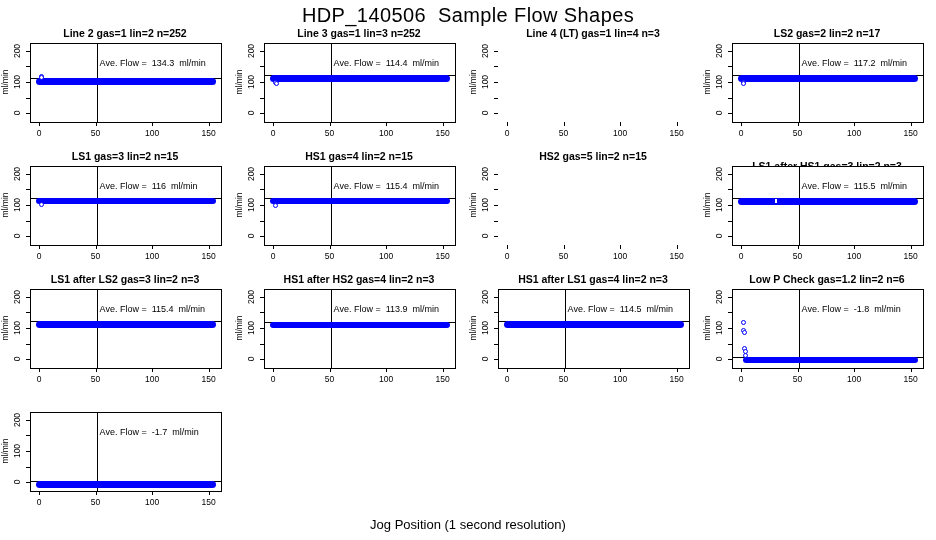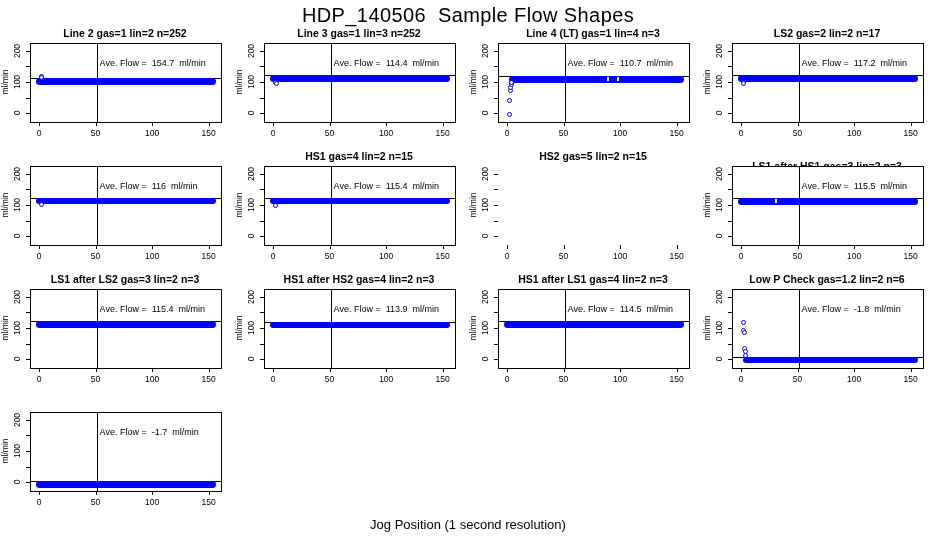--- a/index.html
+++ b/index.html
@@ -46,21 +46,21 @@
   <div class="main-title">HDP_140506  Sample Flow Shapes</div>
   <div id="panels">
       <div class="panel-cell" style="left: 0px; top: 21px; width: 234px; height: 123px;">
         <div class="panel-title" style="left: 30px; top: 6px; width: 190px;">Line 2 gas=1 lin=2 n=252</div>
         <div class="plot-box" style="left: 30px; top: 22px; width: 190px; height: 78px;">
           <div class="vline" style="left: 65.6px; height: 78px;"></div>
           <div class="refline" style="top: 33.7px; width: 190px;"></div>
           <div class="band" style="left: 5px; top: 33.7px; width: 179.9px; height: 6.9px; background: rgb(0, 0, 255);"></div>
           <div class="pt" style="left: 7.5px; top: 29.9px; width: 5px; height: 5px; border: 1.6px solid rgb(0, 0, 255);"></div>
           <div class="pt" style="left: 8.4px; top: 30.9px; width: 5px; height: 5px; border: 1.6px solid rgb(0, 0, 255);"></div>
-          <div class="ave-text" style="left: 68.6px; top: 14px;">Ave. Flow =  154.7  ml/min</div>
+          <div class="ave-text" style="left: 68.6px; top: 14px;">Ave. Flow =  134.3  ml/min</div>
         </div>
         <div class="tick" style="left: 26px; top: 92.2px; width: 4px; height: 1px;"></div>
         <div class="tick" style="left: 26px; top: 76.6px; width: 4px; height: 1px;"></div>
         <div class="tick" style="left: 26px; top: 61px; width: 4px; height: 1px;"></div>
         <div class="tick" style="left: 26px; top: 45.4px; width: 4px; height: 1px;"></div>
         <div class="tick" style="left: 26px; top: 29.8px; width: 4px; height: 1px;"></div>
         <div class="tick-label rot" style="left: 17px; top: 92.2px;">0</div>
         <div class="tick-label rot" style="left: 17px; top: 61px;">100</div>
         <div class="tick-label rot" style="left: 17px; top: 29.8px;">200</div>
         <div class="tick-label rot" style="left: 5px; top: 61px;">ml/min</div>
@@ -96,34 +96,20 @@
         <div class="tick-label ctr" style="left: 39px; top: 107px;">0</div>
         <div class="tick" style="left: 95.6px; top: 101px; width: 1px; height: 4px;"></div>
         <div class="tick-label ctr" style="left: 95.6px; top: 107px;">50</div>
         <div class="tick" style="left: 152.1px; top: 101px; width: 1px; height: 4px;"></div>
         <div class="tick-label ctr" style="left: 152.1px; top: 107px;">100</div>
         <div class="tick" style="left: 208.7px; top: 101px; width: 1px; height: 4px;"></div>
         <div class="tick-label ctr" style="left: 208.7px; top: 107px;">150</div>
       </div>
       <div class="panel-cell" style="left: 468px; top: 21px; width: 234px; height: 123px;">
         <div class="panel-title" style="left: 30px; top: 6px; width: 190px;">Line 4 (LT) gas=1 lin=4 n=3</div>
-        <div class="plot-box" style="left: 30px; top: 22px; width: 190px; height: 78px;">
-          <div class="vline" style="left: 65.6px; height: 78px;"></div>
-          <div class="refline" style="top: 32.1px; width: 190px;"></div>
-          <div class="band" style="left: 9.6px; top: 32.1px; width: 175.4px; height: 6.9px; background: rgb(0, 0, 255);"></div>
-          <div class="band-gap" style="left: 107.6px; top: 33.1px; width: 2px; height: 3.9px;"></div>
-          <div class="band-gap" style="left: 117.8px; top: 33.1px; width: 2px; height: 3.9px;"></div>
-          <div class="pt" style="left: 7.7px; top: 68.3px; width: 5px; height: 5px; border: 1.6px solid rgb(0, 0, 255);"></div>
-          <div class="pt" style="left: 8.2px; top: 53.7px; width: 5px; height: 5px; border: 1.6px solid rgb(0, 0, 255);"></div>
-          <div class="pt" style="left: 8.8px; top: 44.3px; width: 5px; height: 5px; border: 1.6px solid rgb(0, 0, 255);"></div>
-          <div class="pt" style="left: 9.3px; top: 40.6px; width: 5px; height: 5px; border: 1.6px solid rgb(0, 0, 255);"></div>
-          <div class="pt" style="left: 9.7px; top: 37.7px; width: 5px; height: 5px; border: 1.6px solid rgb(0, 0, 255);"></div>
-          <div class="pt" style="left: 10.2px; top: 35.6px; width: 5px; height: 5px; border: 1.6px solid rgb(0, 0, 255);"></div>
-          <div class="ave-text" style="left: 68.6px; top: 14px;">Ave. Flow =  110.7  ml/min</div>
-        </div>
         <div class="tick" style="left: 26px; top: 92.2px; width: 4px; height: 1px;"></div>
         <div class="tick" style="left: 26px; top: 76.6px; width: 4px; height: 1px;"></div>
         <div class="tick" style="left: 26px; top: 61px; width: 4px; height: 1px;"></div>
         <div class="tick" style="left: 26px; top: 45.4px; width: 4px; height: 1px;"></div>
         <div class="tick" style="left: 26px; top: 29.8px; width: 4px; height: 1px;"></div>
         <div class="tick-label rot" style="left: 17px; top: 92.2px;">0</div>
         <div class="tick-label rot" style="left: 17px; top: 61px;">100</div>
         <div class="tick-label rot" style="left: 17px; top: 29.8px;">200</div>
         <div class="tick-label rot" style="left: 5px; top: 61px;">ml/min</div>
         <div class="tick" style="left: 39px; top: 101px; width: 1px; height: 4px;"></div>
@@ -157,20 +143,21 @@
         <div class="tick" style="left: 39px; top: 101px; width: 1px; height: 4px;"></div>
         <div class="tick-label ctr" style="left: 39px; top: 107px;">0</div>
         <div class="tick" style="left: 95.6px; top: 101px; width: 1px; height: 4px;"></div>
         <div class="tick-label ctr" style="left: 95.6px; top: 107px;">50</div>
         <div class="tick" style="left: 152.1px; top: 101px; width: 1px; height: 4px;"></div>
         <div class="tick-label ctr" style="left: 152.1px; top: 107px;">100</div>
         <div class="tick" style="left: 208.7px; top: 101px; width: 1px; height: 4px;"></div>
         <div class="tick-label ctr" style="left: 208.7px; top: 107px;">150</div>
       </div>
       <div class="panel-cell" style="left: 0px; top: 144px; width: 234px; height: 123px;">
+        <div class="panel-title" style="left: 30px; top: 6px; width: 190px;">LS1 gas=3 lin=2 n=15</div>
         <div class="plot-box" style="left: 30px; top: 22px; width: 190px; height: 78px;">
           <div class="vline" style="left: 65.6px; height: 78px;"></div>
           <div class="refline" style="top: 30.6px; width: 190px;"></div>
           <div class="band" style="left: 5px; top: 30.6px; width: 179.9px; height: 6.9px; background: rgb(0, 0, 255);"></div>
           <div class="pt" style="left: 7.5px; top: 35.3px; width: 5px; height: 5px; border: 1.6px solid rgb(0, 0, 255);"></div>
           <div class="ave-text" style="left: 68.6px; top: 14px;">Ave. Flow =  116  ml/min</div>
         </div>
         <div class="tick" style="left: 26px; top: 92.2px; width: 4px; height: 1px;"></div>
         <div class="tick" style="left: 26px; top: 76.6px; width: 4px; height: 1px;"></div>
         <div class="tick" style="left: 26px; top: 61px; width: 4px; height: 1px;"></div>

